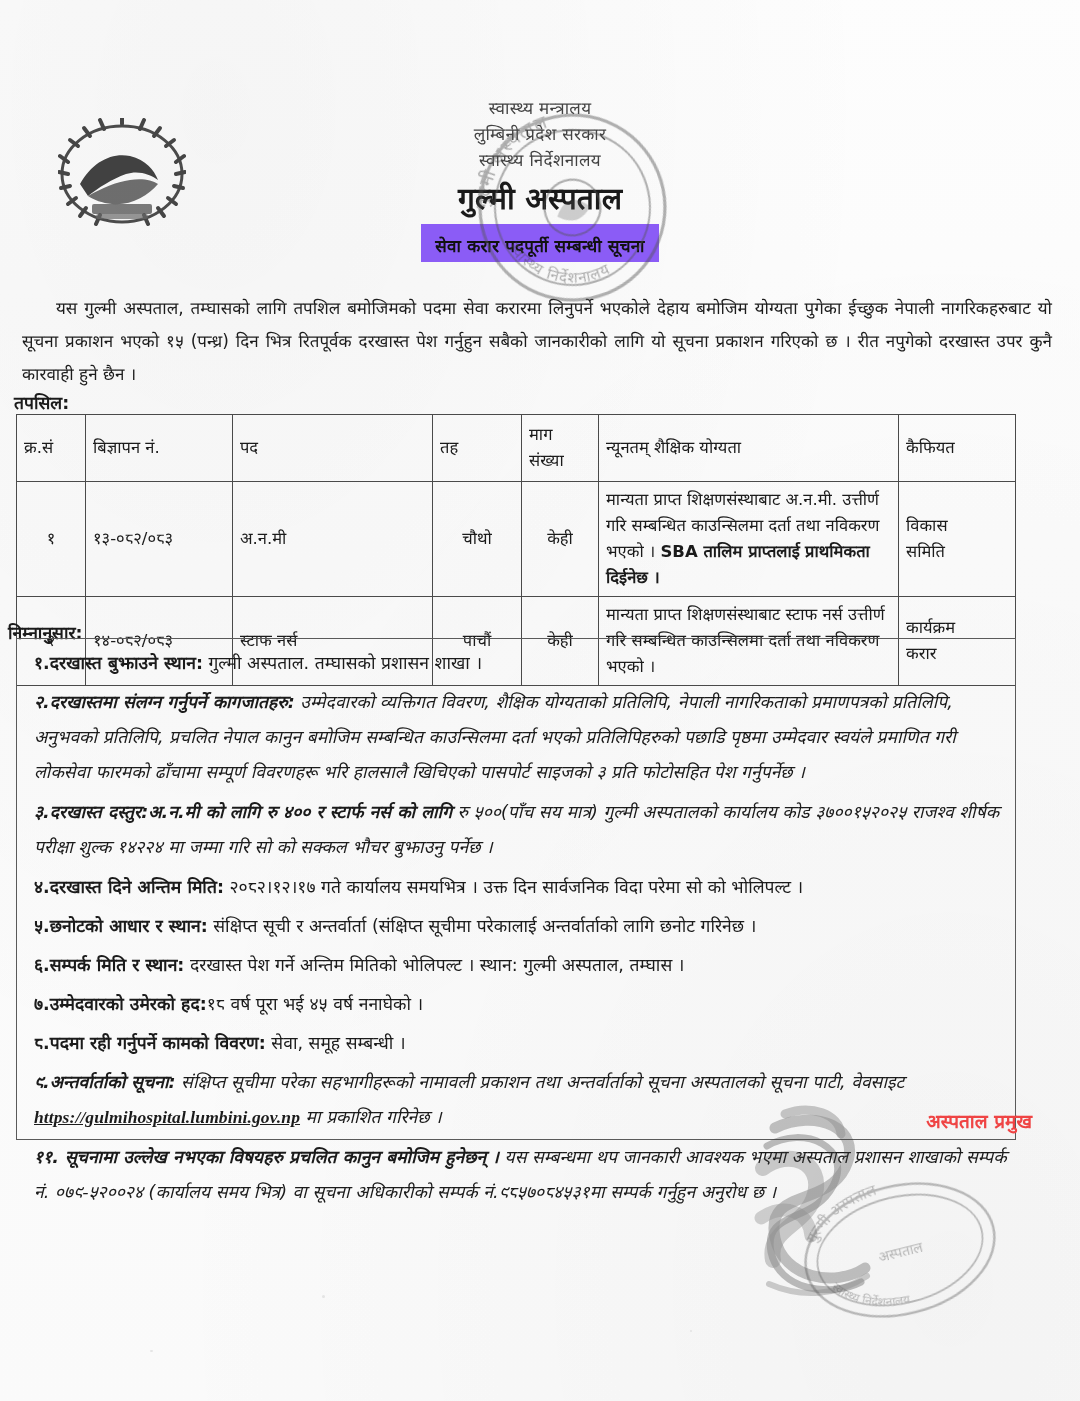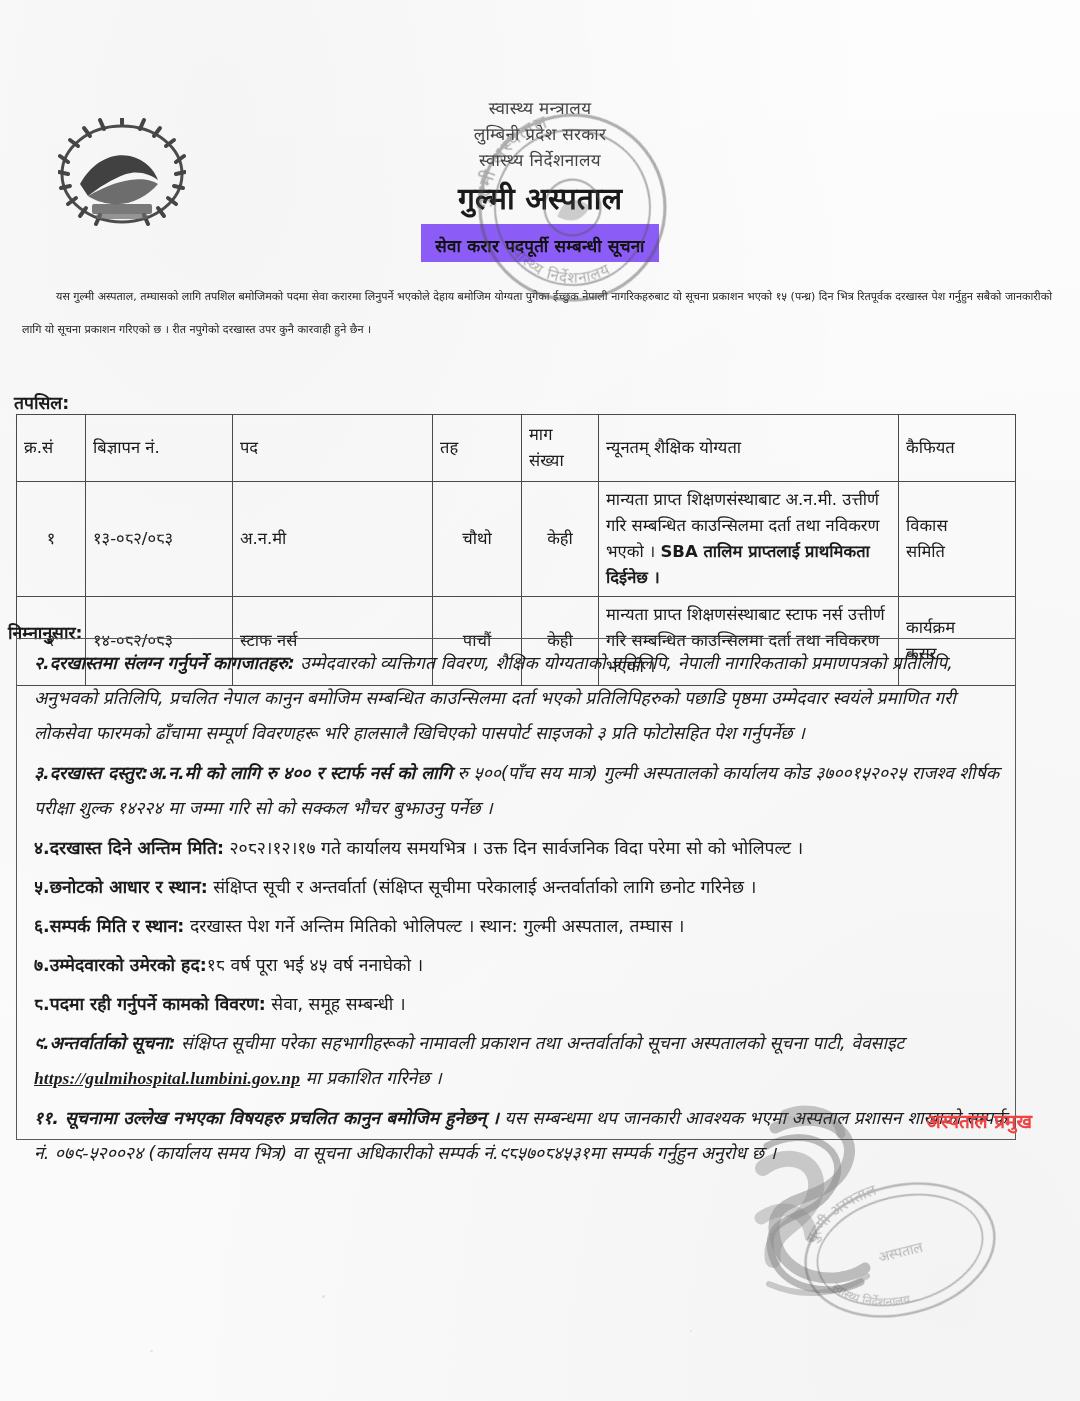--- a/index.html
+++ b/index.html
@@ -57,22 +57,22 @@
   }
   .round-stamp svg{width:100%;height:100%;filter:blur(.35px);}
 
   .pub-date{
     position:absolute;right:30px;top:266px;
     font-size:17px;font-weight:600;color:#1d1d1d;filter:blur(.15px);
   }
 
   
   .intro{
-    position:absolute;left:22px;top:280px;width:1030px;
-    font-size:11px;line-height:33px;text-align:justify;
+    position:absolute;left:22px;top:292px;width:1030px;
+    font-size:17px;line-height:33px;text-align:justify;
     color:#1c1c1c;filter:blur(.16px);
   }
   .intro .indent{display:inline-block;width:34px;}
 
   .tapsil{
     position:absolute;left:14px;top:390px;
     font-size:17.5px;font-weight:600;color:#1b1b1b;filter:blur(.15px);
   }
 
   
@@ -274,20 +274,23 @@
         </tr>
       </tbody>
     </table>
   </div>
 
   <div class="nimna">निम्नानुसार:</div>
   <div class="body-box"></div>
 
   <div class="items">
 
+    <div class="item">
+      <span class="lbl">१.</span><span class="lbl">दरखास्त बुझाउने स्थान:</span><span> गुल्मी अस्पताल. तम्घासको प्रशासन शाखा ।</span>
+    </div>
 
     <div class="item wrap">
       <span class="lbl">२.</span><span class="lbl">दरखास्तमा संलग्न गर्नुपर्ने कागजातहरु:</span><span> उम्मेदवारको व्यक्तिगत विवरण, शैक्षिक योग्यताको प्रतिलिपि, नेपाली नागरिकताको प्रमाणपत्रको प्रतिलिपि, अनुभवको प्रतिलिपि, प्रचलित नेपाल कानुन बमोजिम सम्बन्धित काउन्सिलमा दर्ता भएको प्रतिलिपिहरुको पछाडि पृष्ठमा उम्मेदवार स्वयंले प्रमाणित गरी लोकसेवा फारमको ढाँचामा सम्पूर्ण विवरणहरू भरि हालसालै खिचिएको पासपोर्ट साइजको ३ प्रति फोटोसहित पेश गर्नुपर्नेछ ।</span>
     </div>
 
     <div class="item wrap">
       <span class="lbl">३.</span><span class="lbl">दरखास्त दस्तुर:अ.न.मी को लागि रु ४०० र स्टार्फ नर्स को लागि</span><span> रु ५००(पाँच सय मात्र) गुल्मी अस्पतालको कार्यालय कोड ३७००१५२०२५ राजश्व शीर्षक परीक्षा शुल्क १४२२४ मा जम्मा गरि सो को सक्कल भौचर बुझाउनु पर्नेछ ।</span>
     </div>
 
     <div class="item">

